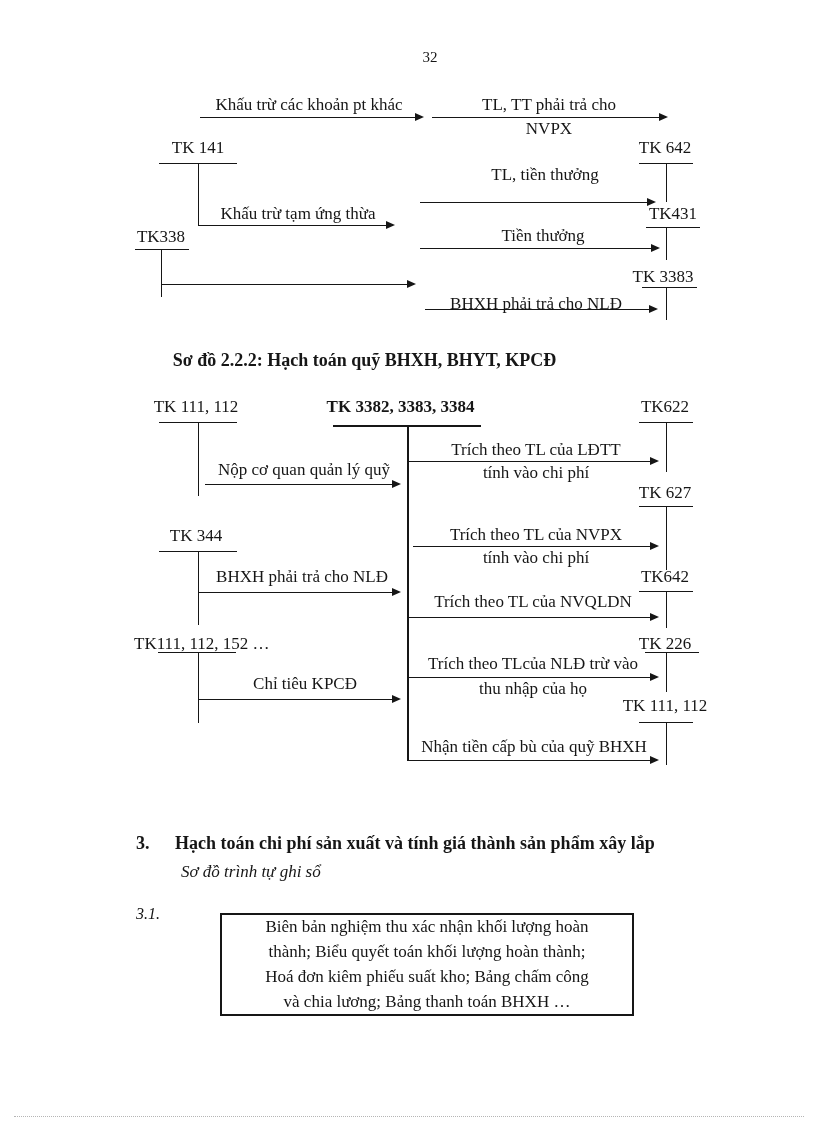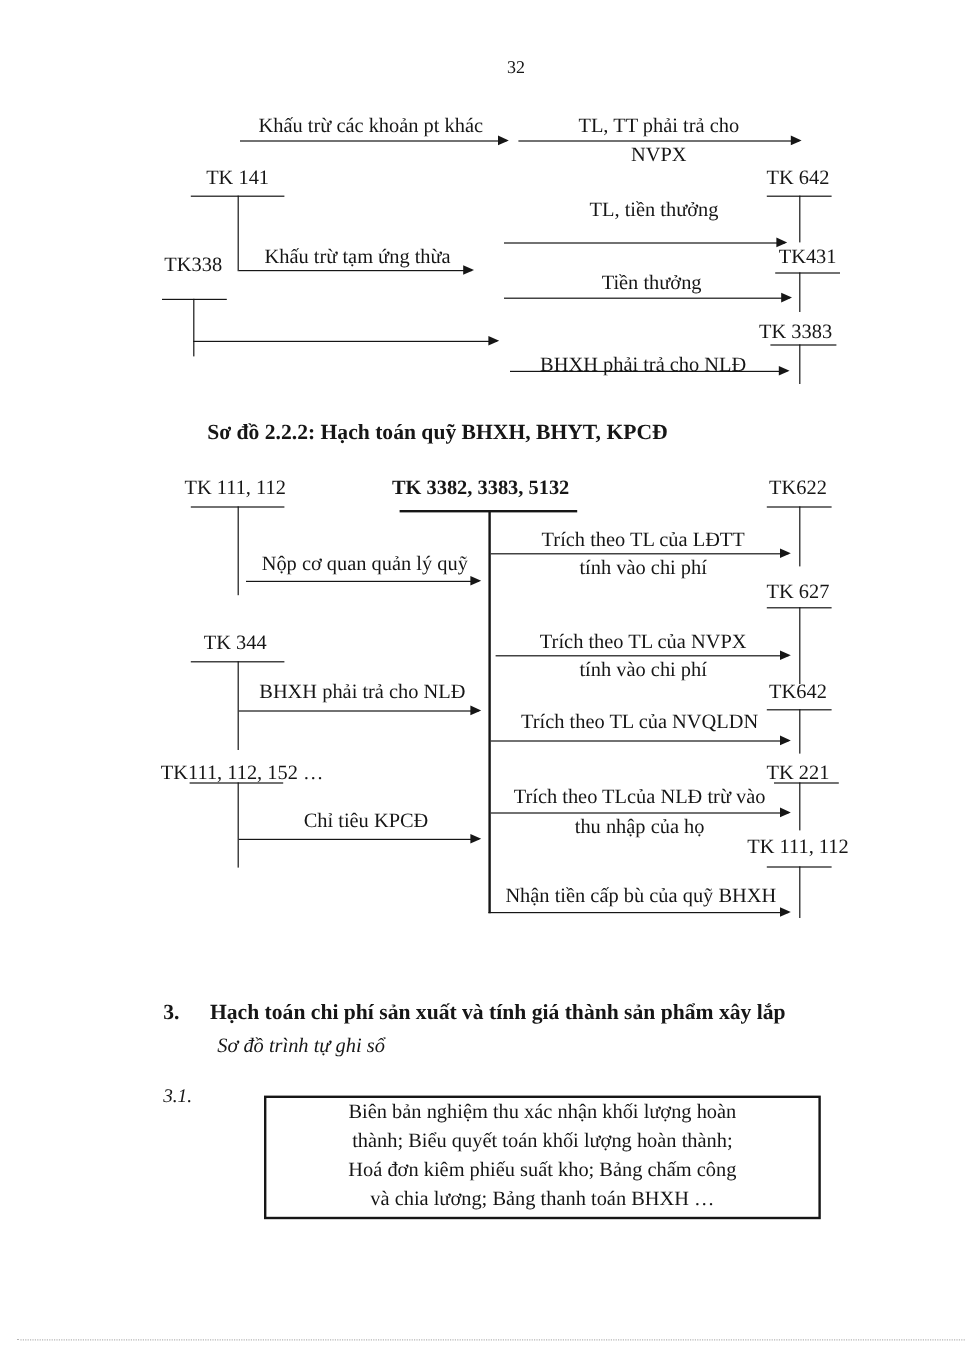--- a/index.html
+++ b/index.html
@@ -9,23 +9,23 @@
   .c{text-align:center;}
   .bold{font-weight:bold;}
   .it{font-style:italic;}
   .hline{position:absolute;height:1px;background:#161616;}
   .thick{height:2px;}
   .vline{position:absolute;width:1px;background:#161616;}
   .vthick{width:2px;}
   .arrow{position:absolute;height:1px;background:#161616;}
   .arrow::after{content:"";position:absolute;right:-2px;top:-4px;width:0;height:0;
     border-left:9px solid #161616;border-top:4px solid transparent;border-bottom:4px solid transparent;}
-  .pagebox{position:absolute;left:220px;top:913px;width:464px;height:103px;
+  .pagebox{position:absolute;left:220px;top:913px;width:414px;height:103px;
     border:2px solid #161616;box-sizing:border-box;display:flex;flex-direction:column;
-    justify-content:flex-start;}
+    justify-content:space-between;}
   .pagebox .bline{font-size:17px;line-height:24px;text-align:center;white-space:nowrap;}
   .dotted{position:absolute;left:14px;top:1116px;width:790px;border-top:1px dotted #b5b5b5;}
 </style>
 </head>
 <body>
 
 <div id="page">
 
   <div class="lbl c" style="left:400px;top:48px;width:60px;font-size:15px;text-align:center;">32</div>
 
@@ -36,21 +36,21 @@
   <div class="arrow" style="left:432px;top:117px;width:234px;"></div>
   <div class="lbl c" style="left:430px;top:119px;width:238px;">NVPX</div>
 
   <div class="lbl c" style="left:158px;top:138px;width:80px;">TK 141</div>
   <div class="hline" style="left:159px;top:163px;width:78px;"></div>
   <div class="vline" style="left:198px;top:163px;height:63px;"></div>
 
   <div class="lbl c" style="left:200px;top:204px;width:196px;">Khấu trừ  tạm ứng thừa</div>
   <div class="arrow" style="left:199px;top:225px;width:194px;"></div>
 
-  <div class="lbl c" style="left:132px;top:211px;width:58px;text-align:center;">TK338</div>
+  <div class="lbl c" style="left:132px;top:227px;width:58px;text-align:center;">TK338</div>
   <div class="hline" style="left:135px;top:249px;width:54px;"></div>
   <div class="vline" style="left:161px;top:249px;height:48px;"></div>
 
   <div class="arrow" style="left:161px;top:284px;width:253px;"></div>
 
   <div class="lbl c" style="left:633px;top:138px;width:64px;">TK 642</div>
   <div class="hline" style="left:639px;top:163px;width:54px;"></div>
   <div class="vline" style="left:666px;top:163px;height:39px;"></div>
 
   <div class="lbl c" style="left:430px;top:165px;width:230px;">TL, tiền thưởng</div>
@@ -69,21 +69,21 @@
 
   <div class="lbl c" style="left:428px;top:294px;width:216px;">BHXH phải trả cho NLĐ</div>
   <div class="arrow" style="left:425px;top:309px;width:231px;"></div>
 
   <div class="lbl c bold" style="left:0;top:350px;width:729px;font-size:18px;">Sơ đồ 2.2.2: Hạch toán quỹ BHXH, BHYT, KPCĐ</div>
 
   <div class="lbl c" style="left:140px;top:397px;width:112px;">TK 111, 112</div>
   <div class="hline" style="left:159px;top:422px;width:78px;"></div>
   <div class="vline" style="left:198px;top:422px;height:74px;"></div>
 
-  <div class="lbl c bold" style="left:318px;top:397px;width:165px;">TK 3382, 3383, 5132</div>
+  <div class="lbl c bold" style="left:318px;top:397px;width:165px;">TK 3382, 3383, 3384</div>
   <div class="hline thick" style="left:333px;top:425px;width:148px;"></div>
   <div class="vline vthick" style="left:407px;top:425px;height:336px;"></div>
 
   <div class="lbl c" style="left:635px;top:397px;width:60px;">TK622</div>
   <div class="hline" style="left:639px;top:422px;width:54px;"></div>
   <div class="vline" style="left:666px;top:422px;height:50px;"></div>
 
   <div class="lbl c" style="left:415px;top:440px;width:242px;">Trích theo TL của LĐTT</div>
   <div class="arrow" style="left:409px;top:461px;width:248px;"></div>
   <div class="lbl c" style="left:415px;top:463px;width:242px;">tính vào chi phí</div>
@@ -113,21 +113,21 @@
   <div class="lbl c" style="left:405px;top:592px;width:256px;">Trích theo TL của NVQLDN</div>
   <div class="arrow" style="left:409px;top:617px;width:248px;"></div>
 
   <div class="lbl" style="left:134px;top:634px;">TK111, 112, 152 …</div>
   <div class="hline" style="left:158px;top:652px;width:78px;"></div>
   <div class="vline" style="left:198px;top:652px;height:71px;"></div>
 
   <div class="lbl c" style="left:210px;top:674px;width:190px;">Chỉ tiêu KPCĐ</div>
   <div class="arrow" style="left:199px;top:699px;width:200px;"></div>
 
-  <div class="lbl c" style="left:630px;top:634px;width:70px;">TK 221</div>
+  <div class="lbl c" style="left:630px;top:634px;width:70px;">TK 226</div>
   <div class="hline" style="left:645px;top:652px;width:54px;"></div>
   <div class="vline" style="left:666px;top:652px;height:40px;"></div>
 
   <div class="lbl c" style="left:402px;top:654px;width:262px;">Trích theo TLcủa NLĐ trừ vào</div>
   <div class="arrow" style="left:409px;top:677px;width:248px;"></div>
   <div class="lbl c" style="left:402px;top:679px;width:262px;text-align:center;">thu nhập của họ</div>
 
   <div class="lbl c" style="left:612px;top:696px;width:106px;">TK 111, 112</div>
   <div class="hline" style="left:639px;top:722px;width:54px;"></div>
   <div class="vline" style="left:666px;top:722px;height:43px;"></div>

